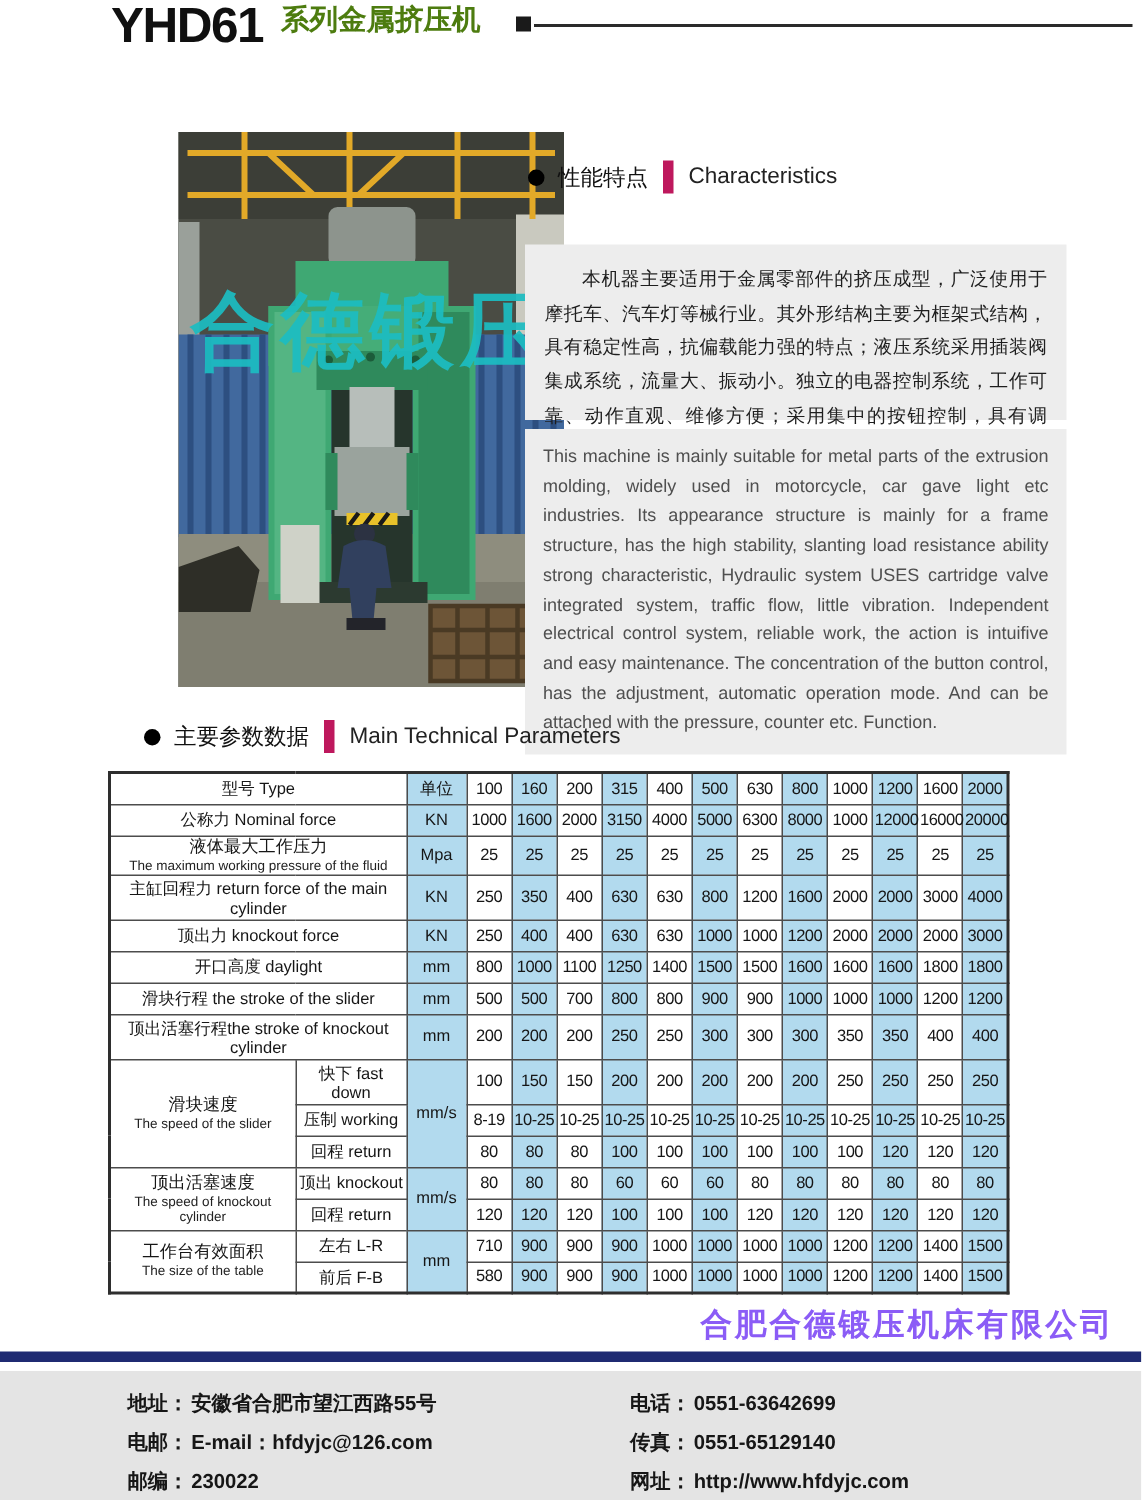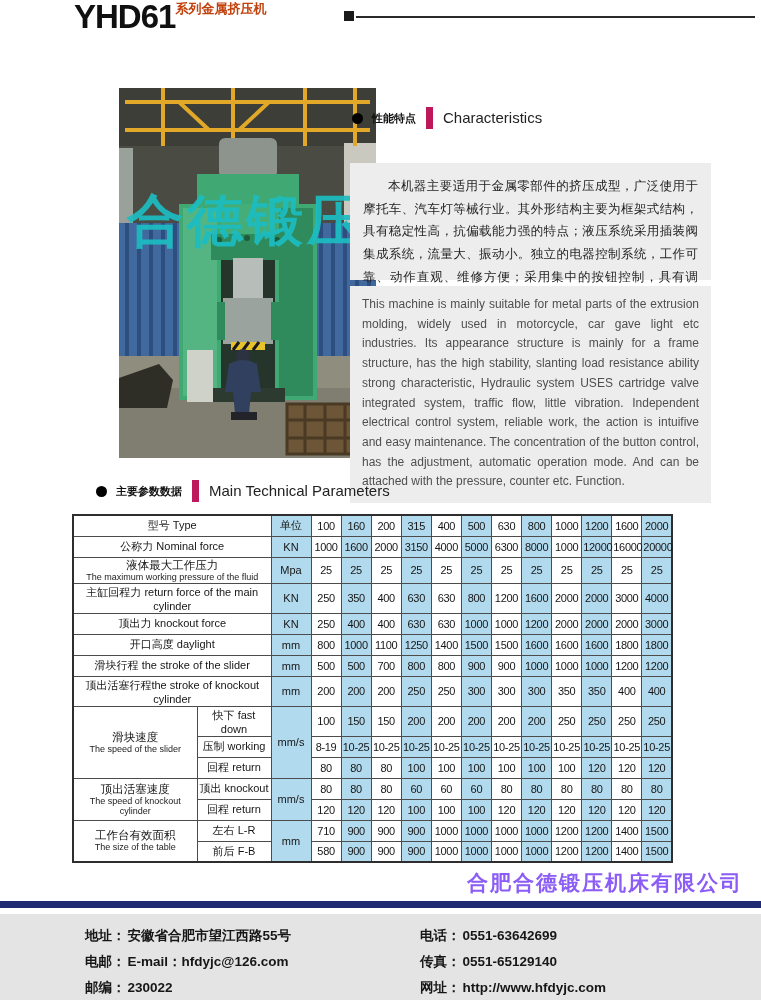--- a/index.html
+++ b/index.html
@@ -3,32 +3,32 @@
 <meta charset="utf-8">
 <style>
   html,body{margin:0;padding:0;background:#fff;}
   .page{position:relative;width:761px;height:1000px;background:#fff;overflow:hidden;
         font-family:"Liberation Sans","DejaVu Sans",sans-serif;color:#1a1a1a;}
   .page *{box-sizing:border-box;}
 
   
   .brand{position:absolute;left:74px;top:0;display:flex;align-items:flex-start;}
   .brand-title{font-size:33px;font-weight:900;letter-spacing:-1px;color:#101010;line-height:34px;}
-  .brand-sub{font-size:13px;font-weight:bold;margin-bottom:3px;color:#c2410c;}
+  .brand-sub{font-size:19px;font-weight:bold;margin-left:12px;margin-bottom:3px;color:#4d7c0f;}
   .header-square{position:absolute;left:344px;top:11px;width:10px;height:10px;background:#1a1a1a;}
   .header-rule{position:absolute;left:356px;top:16px;width:399px;height:2px;background:#2a2a2a;}
 
   
   .photo{position:absolute;left:75px;top:88px;width:257px;height:370px;background:#44463e;margin-left:44px;}
   .photo svg{display:block;}
 
   
   .sec-title{position:absolute;display:flex;align-items:center;}
   .dot{width:11px;height:11px;border-radius:50%;background:#000;margin-right:9px;flex:0 0 auto;}
-  .sec-zh{font-size:11px;font-weight:bold;color:#111;padding-right:10px;}
+  .sec-zh{font-size:15px;font-weight:normal;color:#111;padding-right:10px;}
   .sec-en{font-size:15px;color:#222;border-left:7px solid #be185d;padding-left:10px;line-height:22px;}
 
   
   .graybox{position:absolute;left:350px;width:361px;background:#ededed;}
   .zh-box{top:163px;height:117px;padding:12px 13px 10px 13px;font-size:12.5px;line-height:22.7px;
           text-align:justify;color:#1e1e1e;text-indent:2em;}
   .en-box{top:286px;height:217px;padding:9px 12px 8px 12px;font-size:12px;line-height:19.7px;
           text-align:justify;color:#4f4f4f;}
 
   

